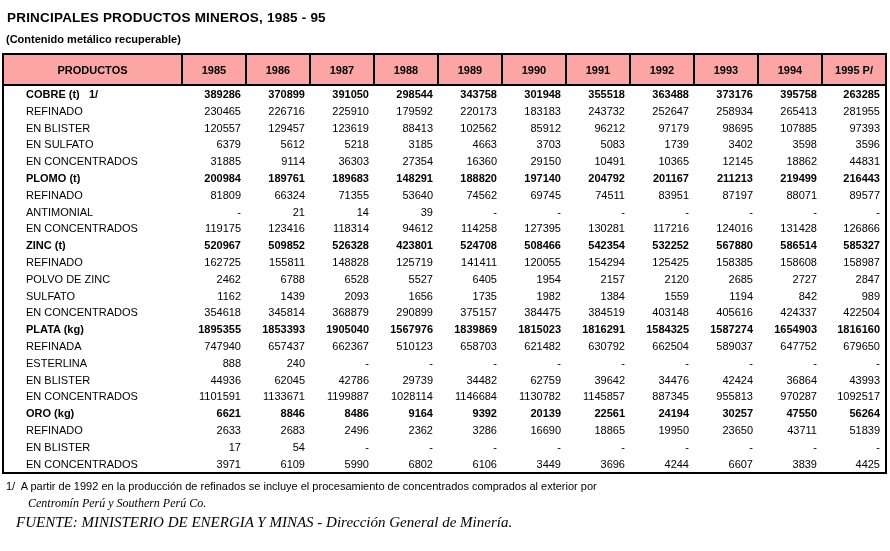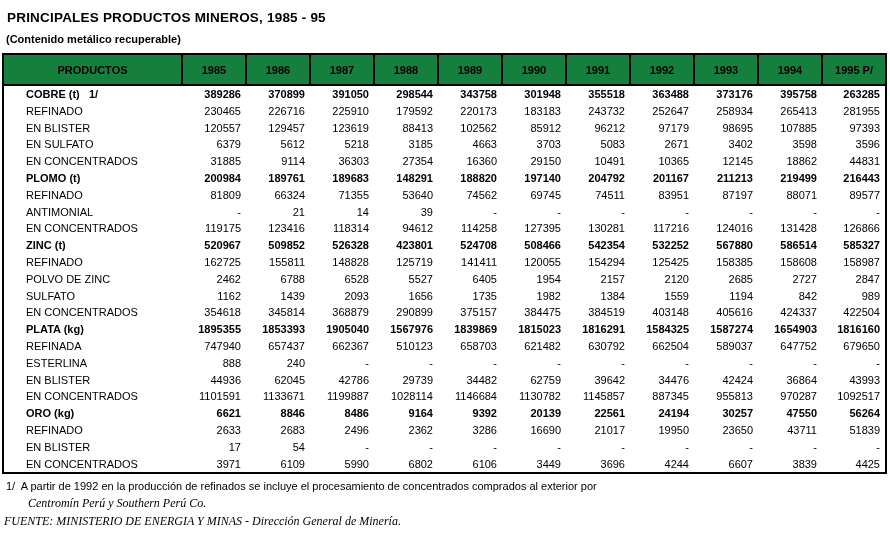--- a/index.html
+++ b/index.html
@@ -11,42 +11,42 @@
   .title {
     font-weight: bold; font-size: 13.5px; line-height: 19px;
     margin: 8px 0 0 7px; letter-spacing: 0.2px;
   }
   .subtitle { font-weight: bold; font-size: 11px; margin: 6px 0 0 6px; }
   table.prod-table {
     border-collapse: collapse; table-layout: fixed;
     width: 885px; margin: 8px 0 0 2px; border: 2px solid #000;
   }
   .prod-table th {
-    background: #15803d; border: 2px solid #000;
+    background: #fca5a5; border: 2px solid #000;
     font-size: 11px; font-weight: bold; height: 31px;
     text-align: center; padding: 0; overflow: hidden; white-space: nowrap;
   }
   .prod-table th.prod-col { width: 179px; }
   .prod-table tbody td {
     font-size: 11px; height: 16.8px; line-height: 16.8px;
     padding: 0; white-space: nowrap; overflow: hidden; border: none;
   }
   .prod-table td.label { text-align: left; padding-left: 22px; }
   .prod-table td.label.sub { }
   .prod-table td.num { text-align: right; padding-right: 5px; }
   .prod-table tr.group td { font-weight: bold; }
   .footnotes { margin-top: 6px; }
   .fn-line1 { font-size: 11px; margin: 0 0 0 6px; }
   .fn-line2 {
     font-family: "Liberation Serif", serif; font-style: italic;
     font-size: 12px; margin: 4px 0 0 28px;
   }
   .fn-line3 {
     font-family: "Liberation Serif", serif; font-style: italic;
-    font-size: 12px; margin: 3px 0 0 4px;
+    font-size: 15px; margin: 3px 0 0 16px;
   }
 </style>
 </head>
 <body>
 
 <div class="title">
   <div>PRINCIPALES PRODUCTOS MINEROS, 1985 - 95</div>
 </div>
 <div class="subtitle">(Contenido metálico recuperable)</div>
 
@@ -114,21 +114,21 @@
       </tr>
       <tr>
         <td class="label sub">EN SULFATO</td>
         <td class="num">6379</td>
         <td class="num">5612</td>
         <td class="num">5218</td>
         <td class="num">3185</td>
         <td class="num">4663</td>
         <td class="num">3703</td>
         <td class="num">5083</td>
-        <td class="num">2671</td>
+        <td class="num">1739</td>
         <td class="num">3402</td>
         <td class="num">3598</td>
         <td class="num">3596</td>
       </tr>
       <tr>
         <td class="label sub">EN CONCENTRADOS</td>
         <td class="num">31885</td>
         <td class="num">9114</td>
         <td class="num">36303</td>
         <td class="num">27354</td>
@@ -351,21 +351,21 @@
         <td class="num">56264</td>
       </tr>
       <tr>
         <td class="label sub">REFINADO</td>
         <td class="num">2633</td>
         <td class="num">2683</td>
         <td class="num">2496</td>
         <td class="num">2362</td>
         <td class="num">3286</td>
         <td class="num">16690</td>
-        <td class="num">21017</td>
+        <td class="num">18865</td>
         <td class="num">19950</td>
         <td class="num">23650</td>
         <td class="num">43711</td>
         <td class="num">51839</td>
       </tr>
       <tr>
         <td class="label sub">EN BLISTER</td>
         <td class="num">17</td>
         <td class="num">54</td>
         <td class="num">-</td>

